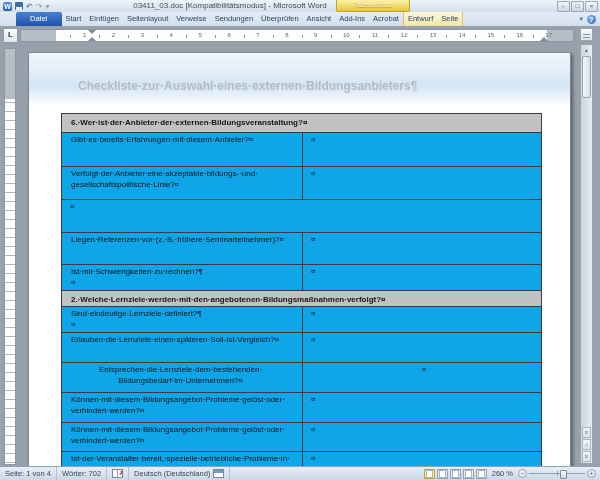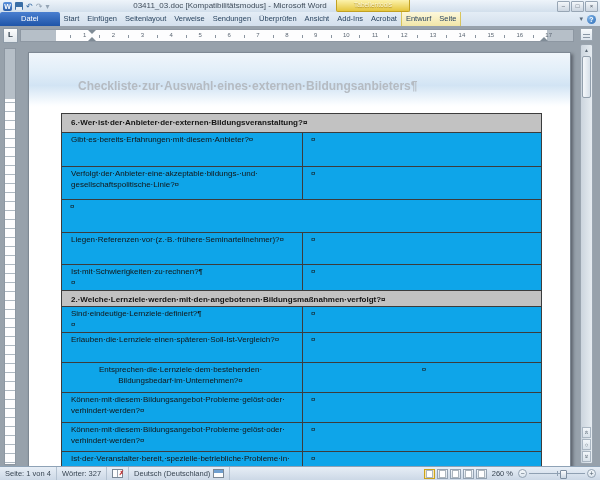--- a/index.html
+++ b/index.html
@@ -26,22 +26,22 @@
   .winbtn{width:11px;height:9px;background:linear-gradient(#f4f7fa,#ccd6e1);
     border:1px solid #98a6b5;border-radius:1px;font-size:6px;line-height:8px;
     text-align:center;color:#45505c;}
 
   
   .tabsrow{position:absolute;top:12px;left:0;right:0;height:14px;
     background:linear-gradient(#e4edf6,#d3dfec);border-bottom:1px solid #8ea6bd;
     display:flex;align-items:stretch;font-size:7.5px;color:#2b4560;}
   .tabs-flow,.ctx-tabs{display:flex;align-items:stretch;}
   .tab{padding:0 4px;line-height:14px;white-space:nowrap;}
-  .tab.active{background:linear-gradient(#4a7fd0,#1f55a8);color:#fff;margin-left:0;
-    border-radius:2px 2px 0 0;padding:0 21px;}
+  .tab.active{background:linear-gradient(#4a7fd0,#1f55a8);color:#fff;margin-left:16px;
+    border-radius:2px 2px 0 0;padding:0 14px;}
   .ctx-tabs{background:linear-gradient(#fdf8dc,#f1e6a8);
     border-left:1px solid #d8c45c;border-right:1px solid #d8c45c;}
   .tabsrow-right{margin-left:auto;display:flex;align-items:center;gap:4px;padding-right:4px;}
   .chev{color:#5a6b7d;font-size:7px;}
   .help{width:9px;height:9px;border-radius:50%;
     background:radial-gradient(circle at 30% 30%,#7fb4e8,#2e6cb5);
     color:#fff;font-size:7px;line-height:9px;text-align:center;font-weight:bold;}
 
   
   .workspace{position:absolute;top:26px;bottom:13px;left:0;right:0;background:#97a1ab;overflow:hidden;}
@@ -299,21 +299,21 @@
         </div>
     </div>
   </div>
 </div>
 
 <div class="statusbar">
   <div class="sb-seg">
     <span>Seite: 1 von 4</span>
   </div>
   <div class="sb-seg">
-    <span>Wörter: 327</span>
+    <span>Wörter: 702</span>
   </div>
   <div class="sb-seg">
     <span class="book-icon">
       <span class="book-x">✗</span>
     </span>
   </div>
   <div class="sb-seg">
     <span>Deutsch (Deutschland)</span>
     <span class="kbd-icon"></span>
   </div>

